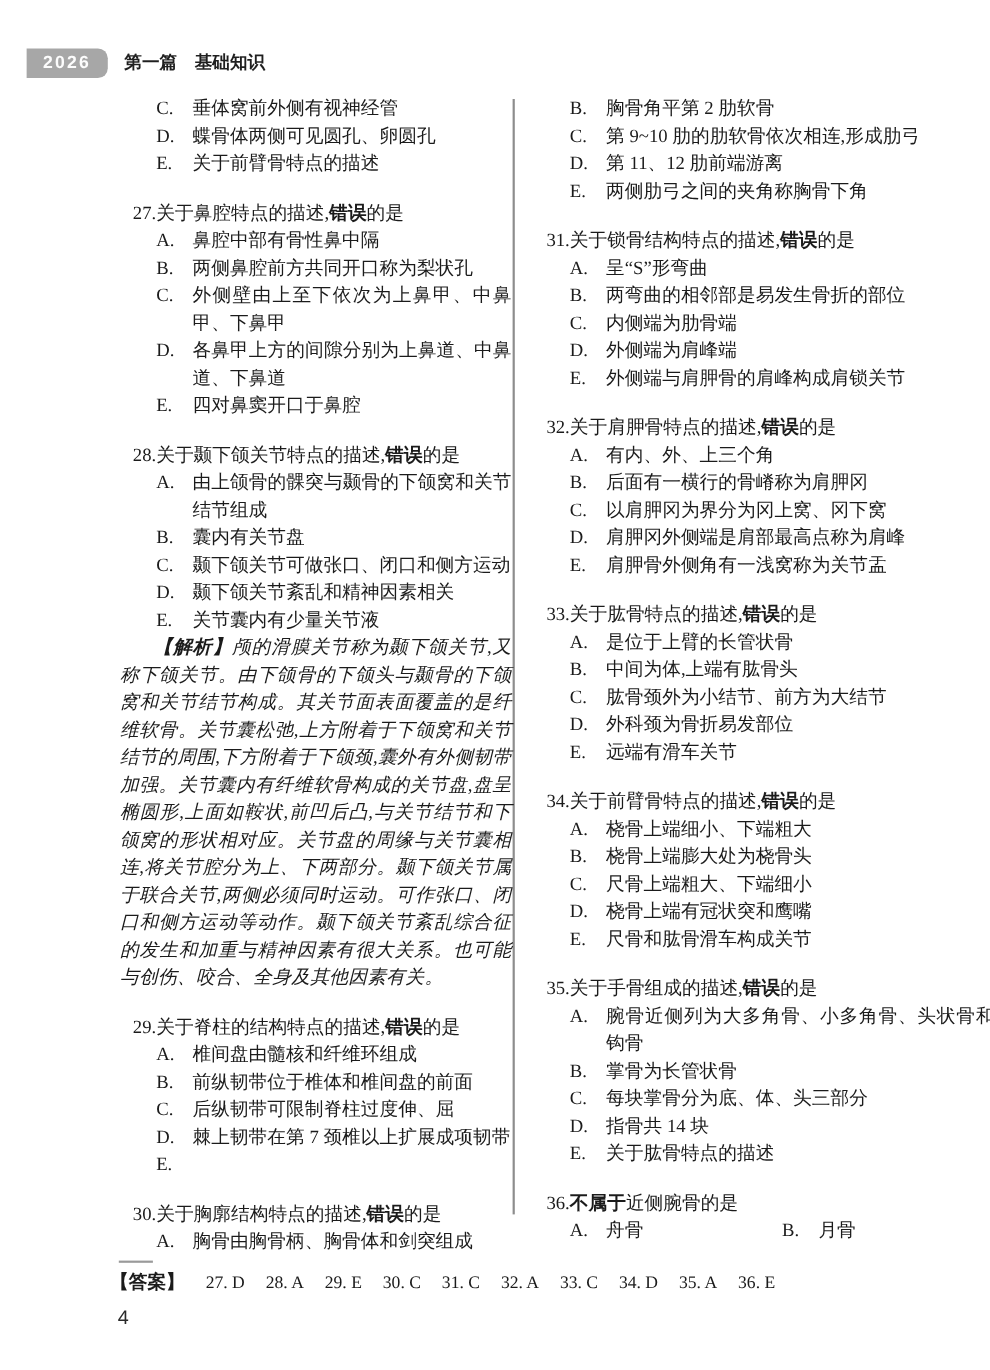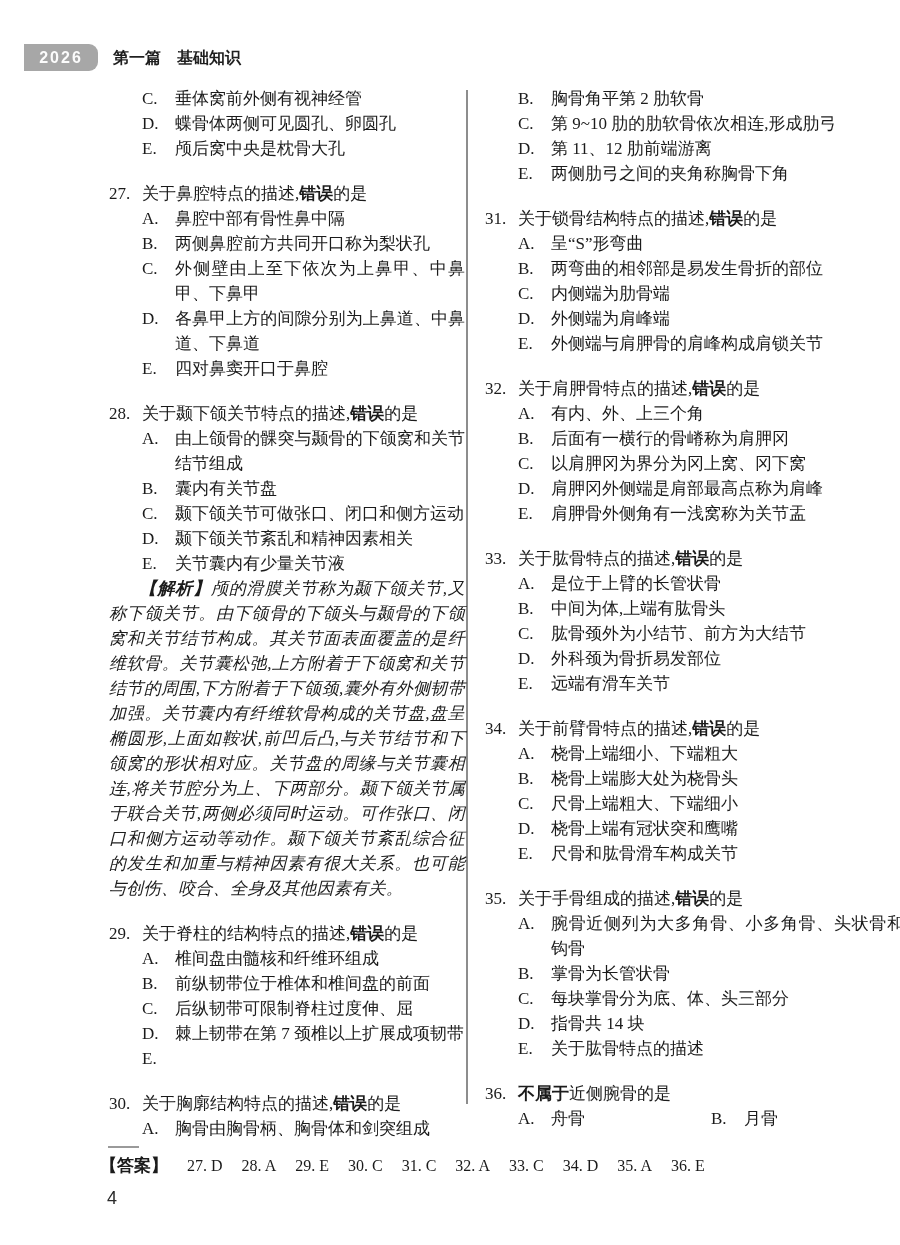--- a/index.html
+++ b/index.html
@@ -15,21 +15,21 @@
   .section-title .part{margin-right:16px;}
 
   
   .col{position:absolute;top:86px;}
   #col-left{left:85px;width:356px;}
   #col-right{left:461px;width:419px;}
   .divider{position:absolute;left:442px;top:90px;width:2px;height:1014px;background:#8d8d8d;}
 
   .block + .block{margin-top:20px;}
   .q-head{display:flex;}
-  .q-num{flex:0 0 33px;}
+  .q-num{flex:0 0 33px;text-align:right;}
   .q-stem{flex:1;}
   .b{font-weight:bold;}
   .opt-row{display:flex;padding-left:33px;}
   .opt-cell{display:flex;flex:1;min-width:0;}
   .opt-letter{flex:0 0 33px;}
   .opt-text{flex:1;text-align:justify;}
   .analysis{text-align:justify;font-style:italic;letter-spacing:0.3px;text-indent:1.8em;}
   .analysis .a-label{font-weight:bold;font-style:italic;}
 
   
@@ -62,21 +62,21 @@
         </div>
         <div class="opt-row">
           <span class="opt-cell">
             <span class="opt-letter">D.</span>
             <span class="opt-text">蝶骨体两侧可见圆孔、卵圆孔</span>
           </span>
         </div>
         <div class="opt-row">
           <span class="opt-cell">
             <span class="opt-letter">E.</span>
-            <span class="opt-text">颅后窝中央是枕骨大孔</span>
+            <span class="opt-text">关于前臂骨特点的描述</span>
           </span>
         </div>
       </div>
       <div class="block question">
         <div class="q-head">
           <span class="q-num">27.</span>
           <span class="q-stem"><span>关于鼻腔特点的描述,</span><span class="b">错误</span><span>的是</span></span>
         </div>
         <div class="opt-row">
           <span class="opt-cell">

